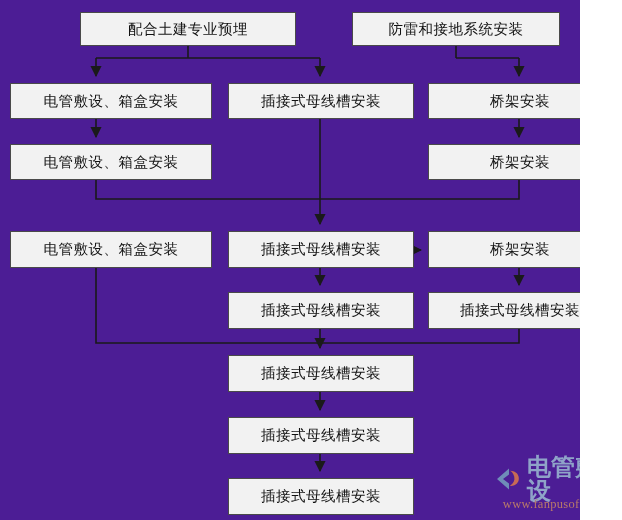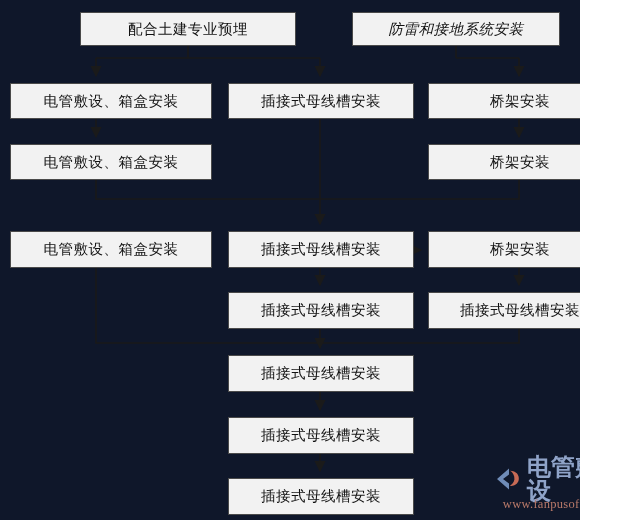--- a/index.html
+++ b/index.html
@@ -76,21 +76,21 @@
     font-size: 12.5px;
     color: #b97a6a;
     letter-spacing: 0.3px;
     line-height: 1;
     margin-top: 2px;
   }
 </style>
 </head>
 <body>
 
-<div id="canvas" style="background: #0f172a; width: 580px; height: 520px;">
+<div id="canvas" style="background: #4c1d95; width: 580px; height: 520px;">
 
   <svg class="edge-layer" viewBox="0 0 622 520" width="622" height="520" xmlns="http://www.w3.org/2000/svg">
     <defs>
       <marker id="arrow" viewBox="0 0 10 10" refX="9" refY="5" markerWidth="7" markerHeight="7" orient="auto-start-reverse">
         <path d="M 0 0 L 10 5 L 0 10 z" fill="#1a1a1a"></path>
       </marker>
     </defs>
     <g fill="none" stroke="#1a1a1a" stroke-width="1.6">
 
       <path d="M 188 46 L 188 58"></path>
@@ -125,21 +125,21 @@
       <path d="M 320 329 L 320 348"></path>
       <path d="M 320 343 L 320 348" marker-end="url(#arrow)"></path>
 
       <path d="M 320 392 L 320 410" marker-end="url(#arrow)"></path>
 
       <path d="M 320 454 L 320 471" marker-end="url(#arrow)"></path>
     </g>
   </svg>
 
   <div class="node" style="left: 80px; top: 12px; width: 216px; height: 34px; background: rgb(242, 242, 242); border-color: rgb(74, 74, 74);">配合土建专业预埋</div>
-  <div class="node" style="left: 352px; top: 12px; width: 208px; height: 34px; background: rgb(242, 242, 242); border-color: rgb(74, 74, 74); font-style: italic;">防雷和接地系统安装</div>
+  <div class="node" style="left: 352px; top: 12px; width: 208px; height: 34px; background: rgb(242, 242, 242); border-color: rgb(74, 74, 74);">防雷和接地系统安装</div>
   <div class="node" style="left: 10px; top: 83px; width: 202px; height: 36px; background: rgb(242, 242, 242); border-color: rgb(74, 74, 74);">电管敷设、箱盒安装</div>
   <div class="node" style="left: 228px; top: 83px; width: 186px; height: 36px; background: rgb(242, 242, 242); border-color: rgb(74, 74, 74);">插接式母线槽安装</div>
   <div class="node" style="left: 428px; top: 83px; width: 184px; height: 36px; background: rgb(242, 242, 242); border-color: rgb(74, 74, 74);">桥架安装</div>
   <div class="node" style="left: 10px; top: 144px; width: 202px; height: 36px; background: rgb(242, 242, 242); border-color: rgb(74, 74, 74);">电管敷设、箱盒安装</div>
   <div class="node" style="left: 428px; top: 144px; width: 184px; height: 36px; background: rgb(242, 242, 242); border-color: rgb(74, 74, 74);">桥架安装</div>
   <div class="node" style="left: 10px; top: 231px; width: 202px; height: 37px; background: rgb(242, 242, 242); border-color: rgb(74, 74, 74);">电管敷设、箱盒安装</div>
   <div class="node" style="left: 228px; top: 231px; width: 186px; height: 37px; background: rgb(242, 242, 242); border-color: rgb(74, 74, 74);">插接式母线槽安装</div>
   <div class="node" style="left: 428px; top: 231px; width: 184px; height: 37px; background: rgb(242, 242, 242); border-color: rgb(74, 74, 74);">桥架安装</div>
   <div class="node" style="left: 228px; top: 292px; width: 186px; height: 37px; background: rgb(242, 242, 242); border-color: rgb(74, 74, 74);">插接式母线槽安装</div>
   <div class="node" style="left: 428px; top: 292px; width: 184px; height: 37px; background: rgb(242, 242, 242); border-color: rgb(74, 74, 74);">插接式母线槽安装</div>

